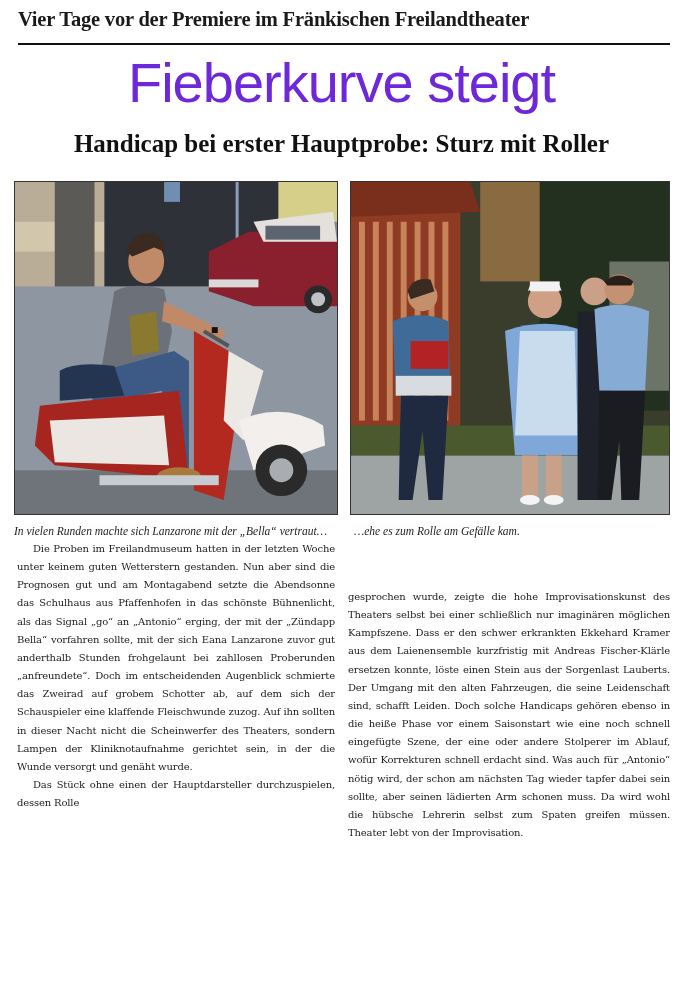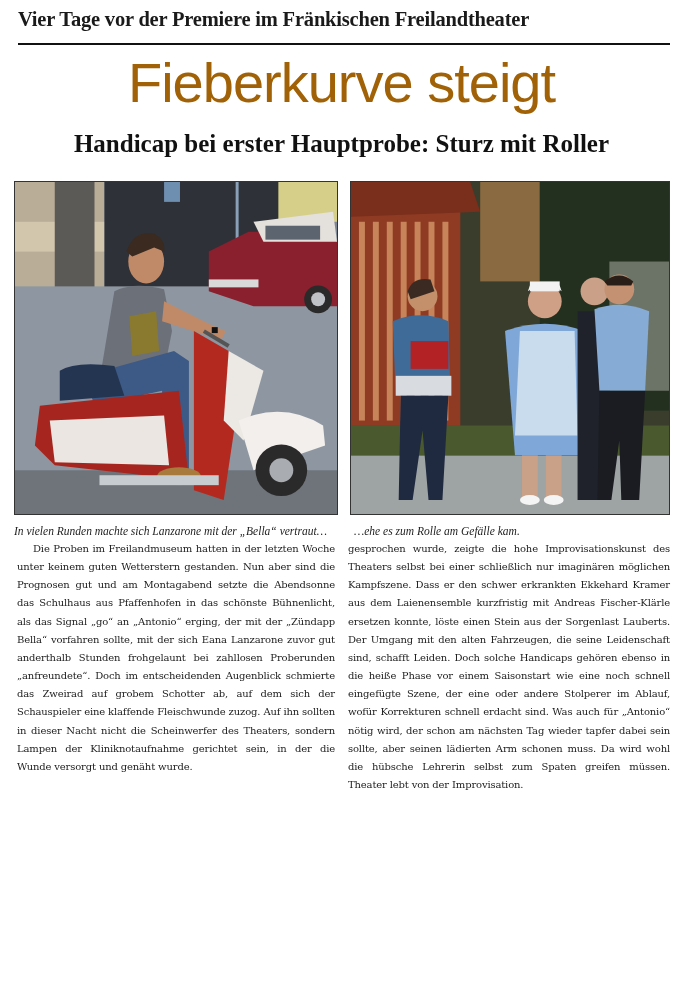--- a/index.html
+++ b/index.html
@@ -6,21 +6,21 @@
   body { width:683px; height:1000px; position:relative; overflow:hidden; color:#1a1a1a; }
   .kicker {
     position:absolute; left:18px; top:6px; width:652px;
     font-family:"Liberation Serif", serif; font-weight:bold; font-size:20.5px;
     letter-spacing:-0.2px; line-height:26px; white-space:nowrap;
     border-bottom:2.5px solid #111; padding-bottom:11px;
   }
   .headline {
     position:absolute; left:0; top:50px; width:683px; text-align:center;
     font-family:"Liberation Sans", sans-serif; font-size:56px; line-height:66px;
-    letter-spacing:-1px; color:#a16207;
+    letter-spacing:-1px; color:#6d28d9;
   }
   .subhead {
     position:absolute; left:0; top:131px; width:683px; text-align:center;
     font-family:"Liberation Serif", serif; font-weight:bold; font-size:25px;
     line-height:26px; color:#111;
   }
   .photo {
     position:absolute; top:181px; height:334px;
     border:1.5px solid #333; overflow:hidden; box-sizing:border-box;
   }
@@ -34,21 +34,21 @@
   }
   #cap1 { left:14px; width:320px; }
   #cap2 { left:354px; width:316px; }
   .col {
     position:absolute; top:540px;
     font-family:"DejaVu Serif", serif; font-size:10px; line-height:18.15px;
     text-align:justify; color:#1c1c1c; letter-spacing:-0.15px;
     hyphens:manual;
   }
   #col1 { left:17px; width:318px; }
-  #col2 { left:348px; width:322px; }
+  #col2 { left:348px; width:322px;margin-top:48px; }
   .col p { margin:0; text-indent:16px; }
   .col p.noindent { text-indent:0; }
 </style>
 </head>
 <body>
 
 <div class="kicker">Vier Tage vor der Premiere im Fränkischen Freilandtheater</div>
 <div class="headline">Fieberkurve steigt</div>
 <div class="subhead">Handicap bei erster Hauptprobe: Sturz mit Roller</div>
 
@@ -158,16 +158,17 @@
     <path d="M245 128 Q272 118 300 130 L296 210 L250 210 Z" fill="#86abd4"></path>
     <path d="M250 210 L296 210 L290 320 L272 320 L270 260 L262 320 L248 320 Z" fill="#1a1c22"></path>
   </svg>
 </div>
 
 <div class="caption" id="cap1">In vielen Runden machte sich Lanzarone mit der „Bella“ vertraut…</div>
 <div class="caption" id="cap2">…ehe es zum Rolle am Gefälle kam.</div>
 
 <div class="col" id="col1">
   <p>Die Proben im Freilandmuseum hatten in der letzten Woche unter keinem guten Wetterstern gestanden. Nun aber sind die Prognosen gut und am Montagabend setzte die Abendsonne das Schulhaus aus Pfaffenhofen in das schönste Bühnenlicht, als das Signal „go“ an „Antonio“ erging, der mit der „Zündapp Bella“ vorfahren sollte, mit der sich Eana Lanzarone zuvor gut anderthalb Stunden frohgelaunt bei zahllosen Proberunden „anfreundete“. Doch im entscheidenden Augenblick schmierte das Zweirad auf grobem Schotter ab, auf dem sich der Schauspieler eine klaffende Fleischwunde zuzog. Auf ihn sollten in dieser Nacht nicht die Scheinwerfer des Theaters, sondern Lampen der Kliniknotaufnahme gerichtet sein, in der die Wunde versorgt und genäht wurde.</p>
+  <p>Das Stück ohne einen der Hauptdarsteller durchzuspielen, dessen Rolle</p>
 </div>
 <div class="col" id="col2">
   <p class="noindent">gesprochen wurde, zeigte die hohe Improvisationskunst des Theaters selbst bei einer schließlich nur imaginären möglichen Kampfszene. Dass er den schwer erkrankten Ekkehard Kramer aus dem Laienensemble kurzfristig mit Andreas Fischer-Klärle ersetzen konnte, löste einen Stein aus der Sorgenlast Lauberts. Der Umgang mit den alten Fahrzeugen, die seine Leidenschaft sind, schafft Leiden. Doch solche Handicaps gehören ebenso in die heiße Phase vor einem Saisonstart wie eine noch schnell eingefügte Szene, der eine oder andere Stolperer im Ablauf, wofür Korrekturen schnell erdacht sind. Was auch für „Antonio“ nötig wird, der schon am nächsten Tag wieder tapfer dabei sein sollte, aber seinen lädierten Arm schonen muss. Da wird wohl die hübsche Lehrerin selbst zum Spaten greifen müssen. Theater lebt von der Improvisation.</p>
 </div>
 
 </body></html>

